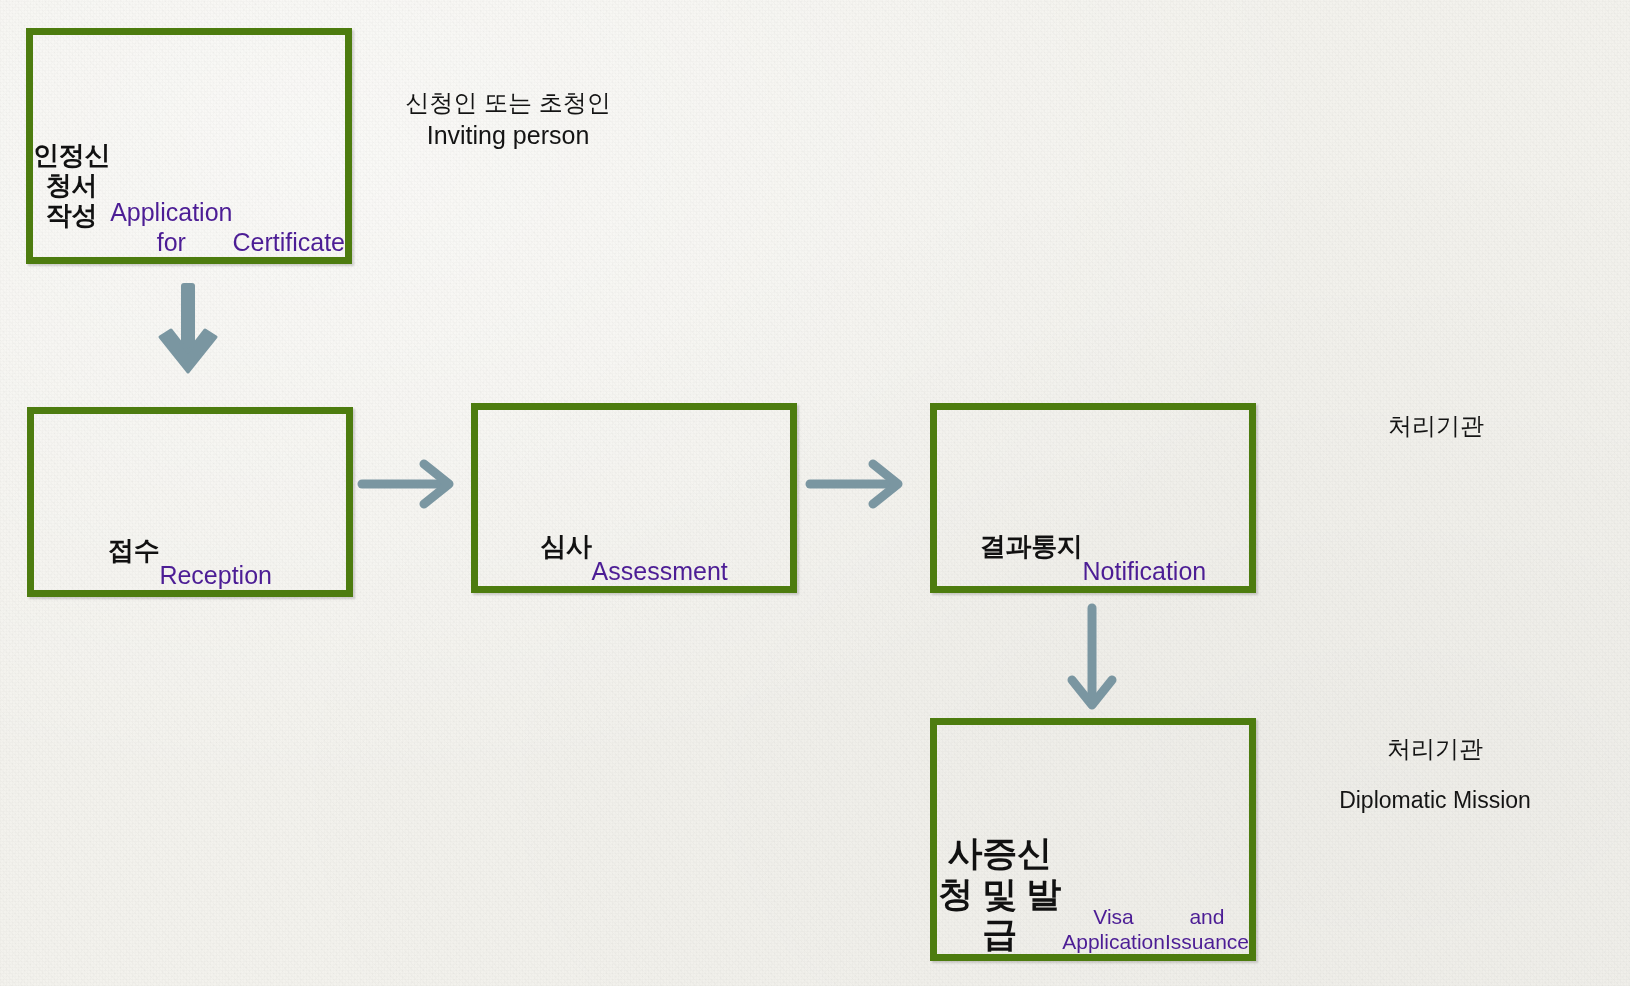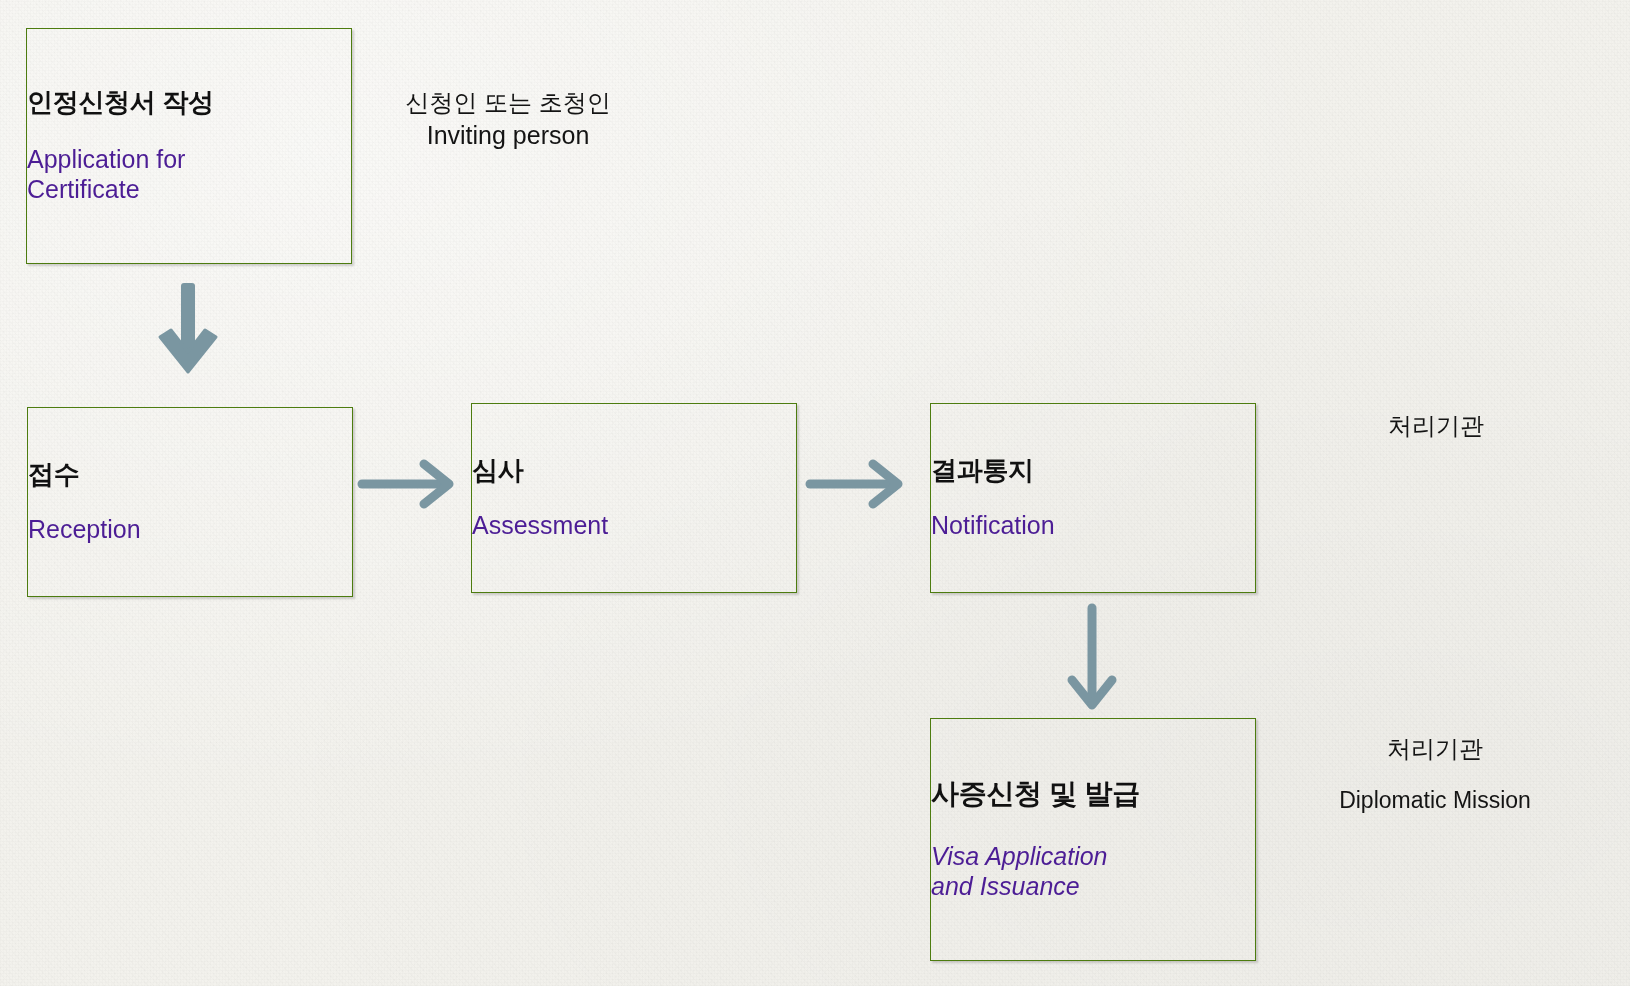--- a/index.html
+++ b/index.html
@@ -35,25 +35,24 @@
   #canvas {
     position: absolute;
     inset: 0;
     z-index: 1;
   }
 
   
   .node-box {
     position: absolute;
     box-sizing: border-box;
-    border: 1px solid #4d7c0f;
+    border: 7px solid #4d7c0f;
     background: transparent;
     display: flex;
-    flex-direction: column;
-    align-items: flex-start;
+    align-items: flex-end;
     justify-content: center;
     box-shadow: 2px 2px 2px rgba(0,0,0,0.16);
   }
   .node-title {
     font-weight: bold;
     color: #111111;
     text-align: center;
     line-height: 1.15;
     letter-spacing: -0.3px;
   }
@@ -76,22 +75,22 @@
 
   #node-reception .node-title   { font-size: 26px; margin-bottom: 24px; }
   #node-reception .node-sub     { font-size: 25px; }
 
   #node-assessment .node-title  { font-size: 26px; margin-bottom: 24px; }
   #node-assessment .node-sub    { font-size: 25px; }
 
   #node-notification .node-title{ font-size: 26px; margin-bottom: 24px; }
   #node-notification .node-sub  { font-size: 25px; }
 
-  #node-visa .node-title        { font-size: 28px; margin-bottom: 30px; }
-  #node-visa .node-sub          { font-size: 25px; font-style: italic; }
+  #node-visa .node-title        { font-size: 35px; }
+  #node-visa .node-sub          { font-size: 21px; }
 
   
   .side-label {
     position: absolute;
     text-align: center;
     color: #141414;
     font-weight: 400;
   }
   .side-label .lbl-line { display: block; }
 

